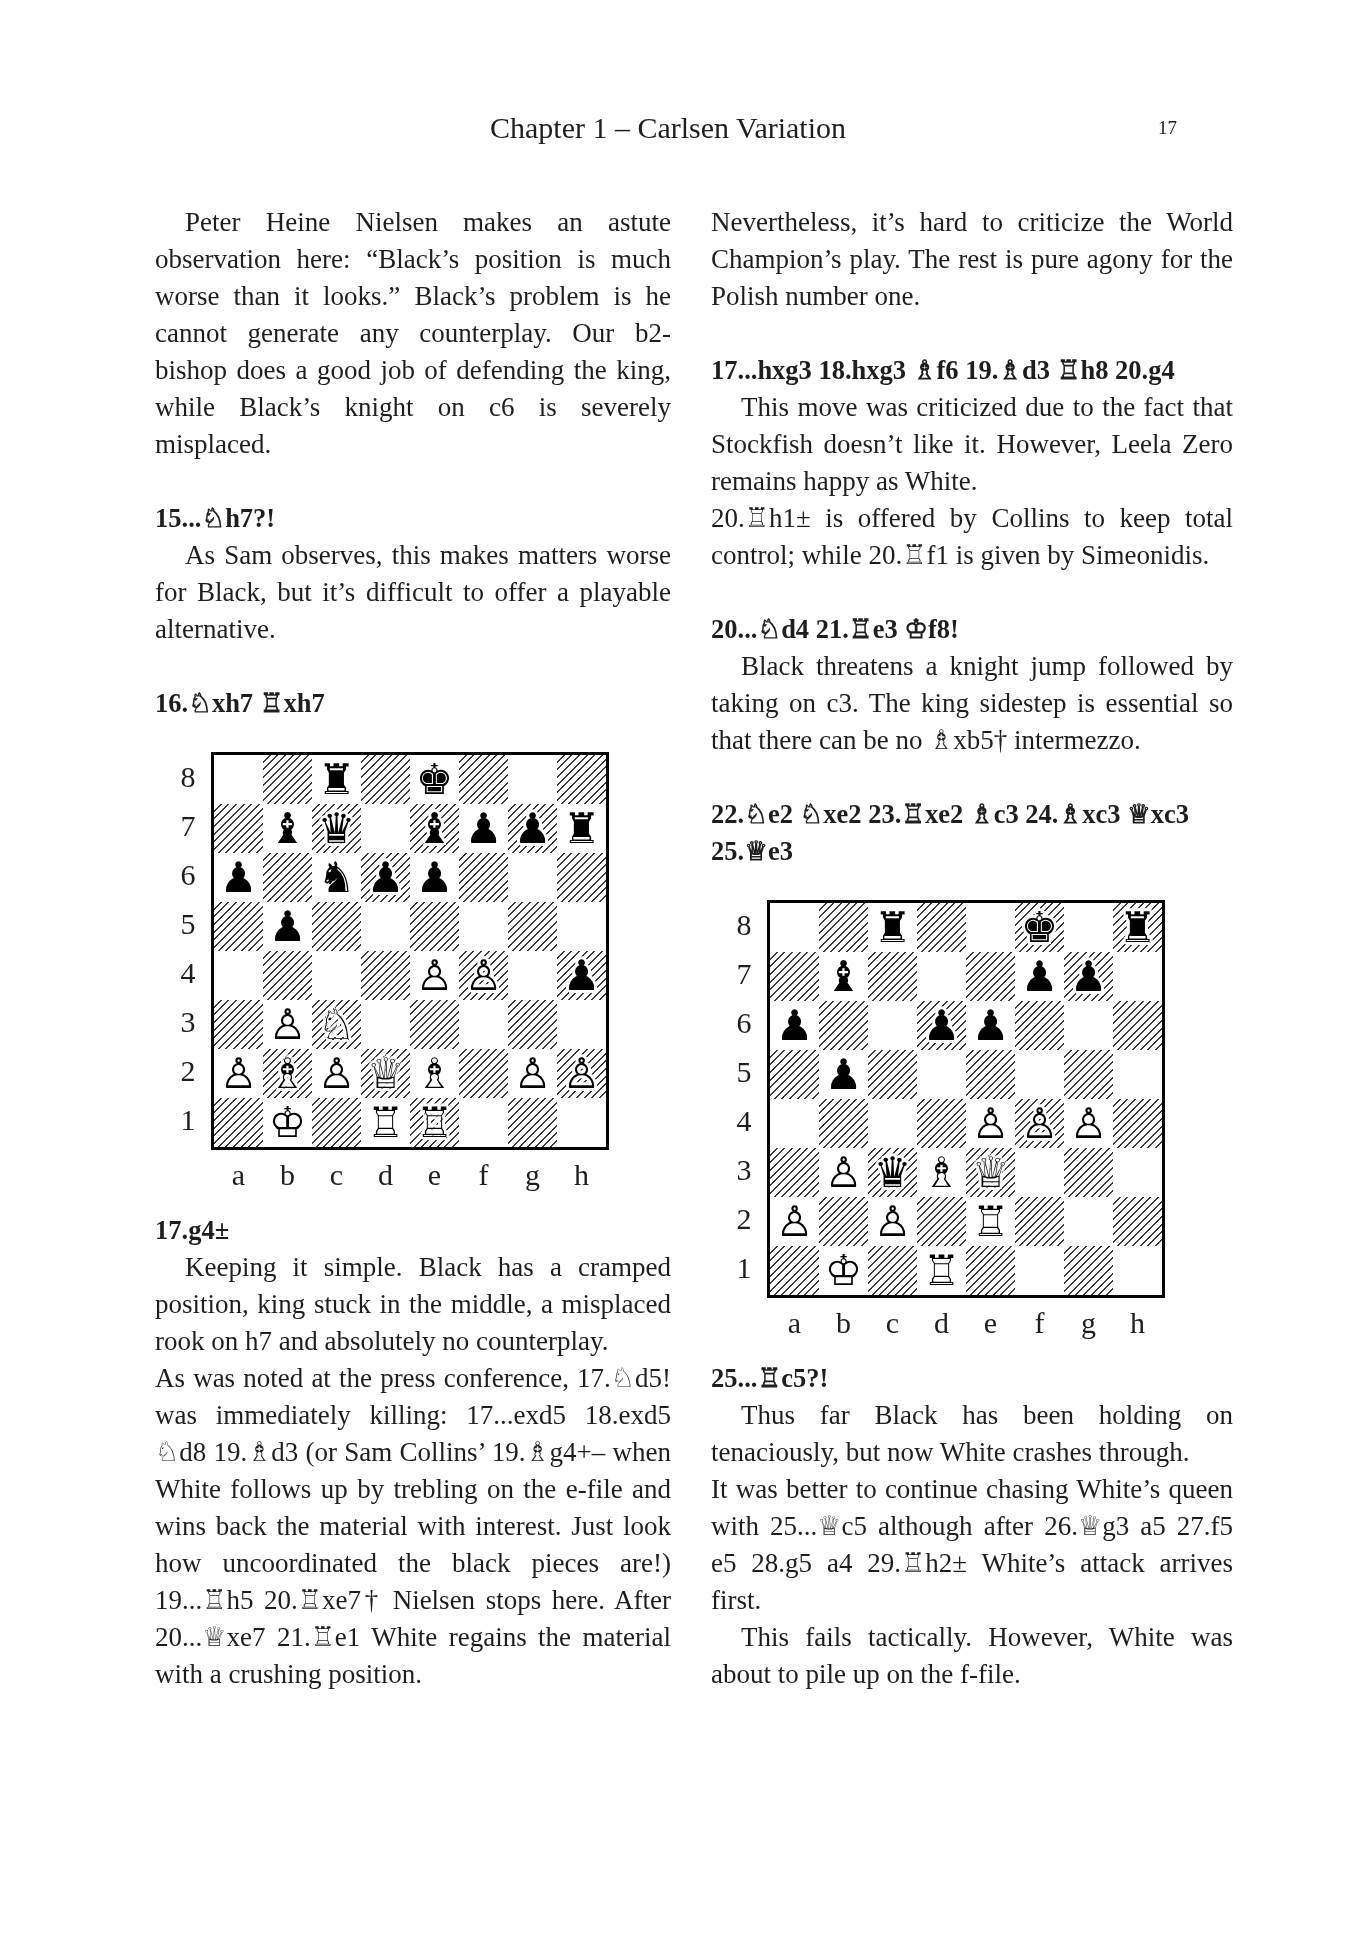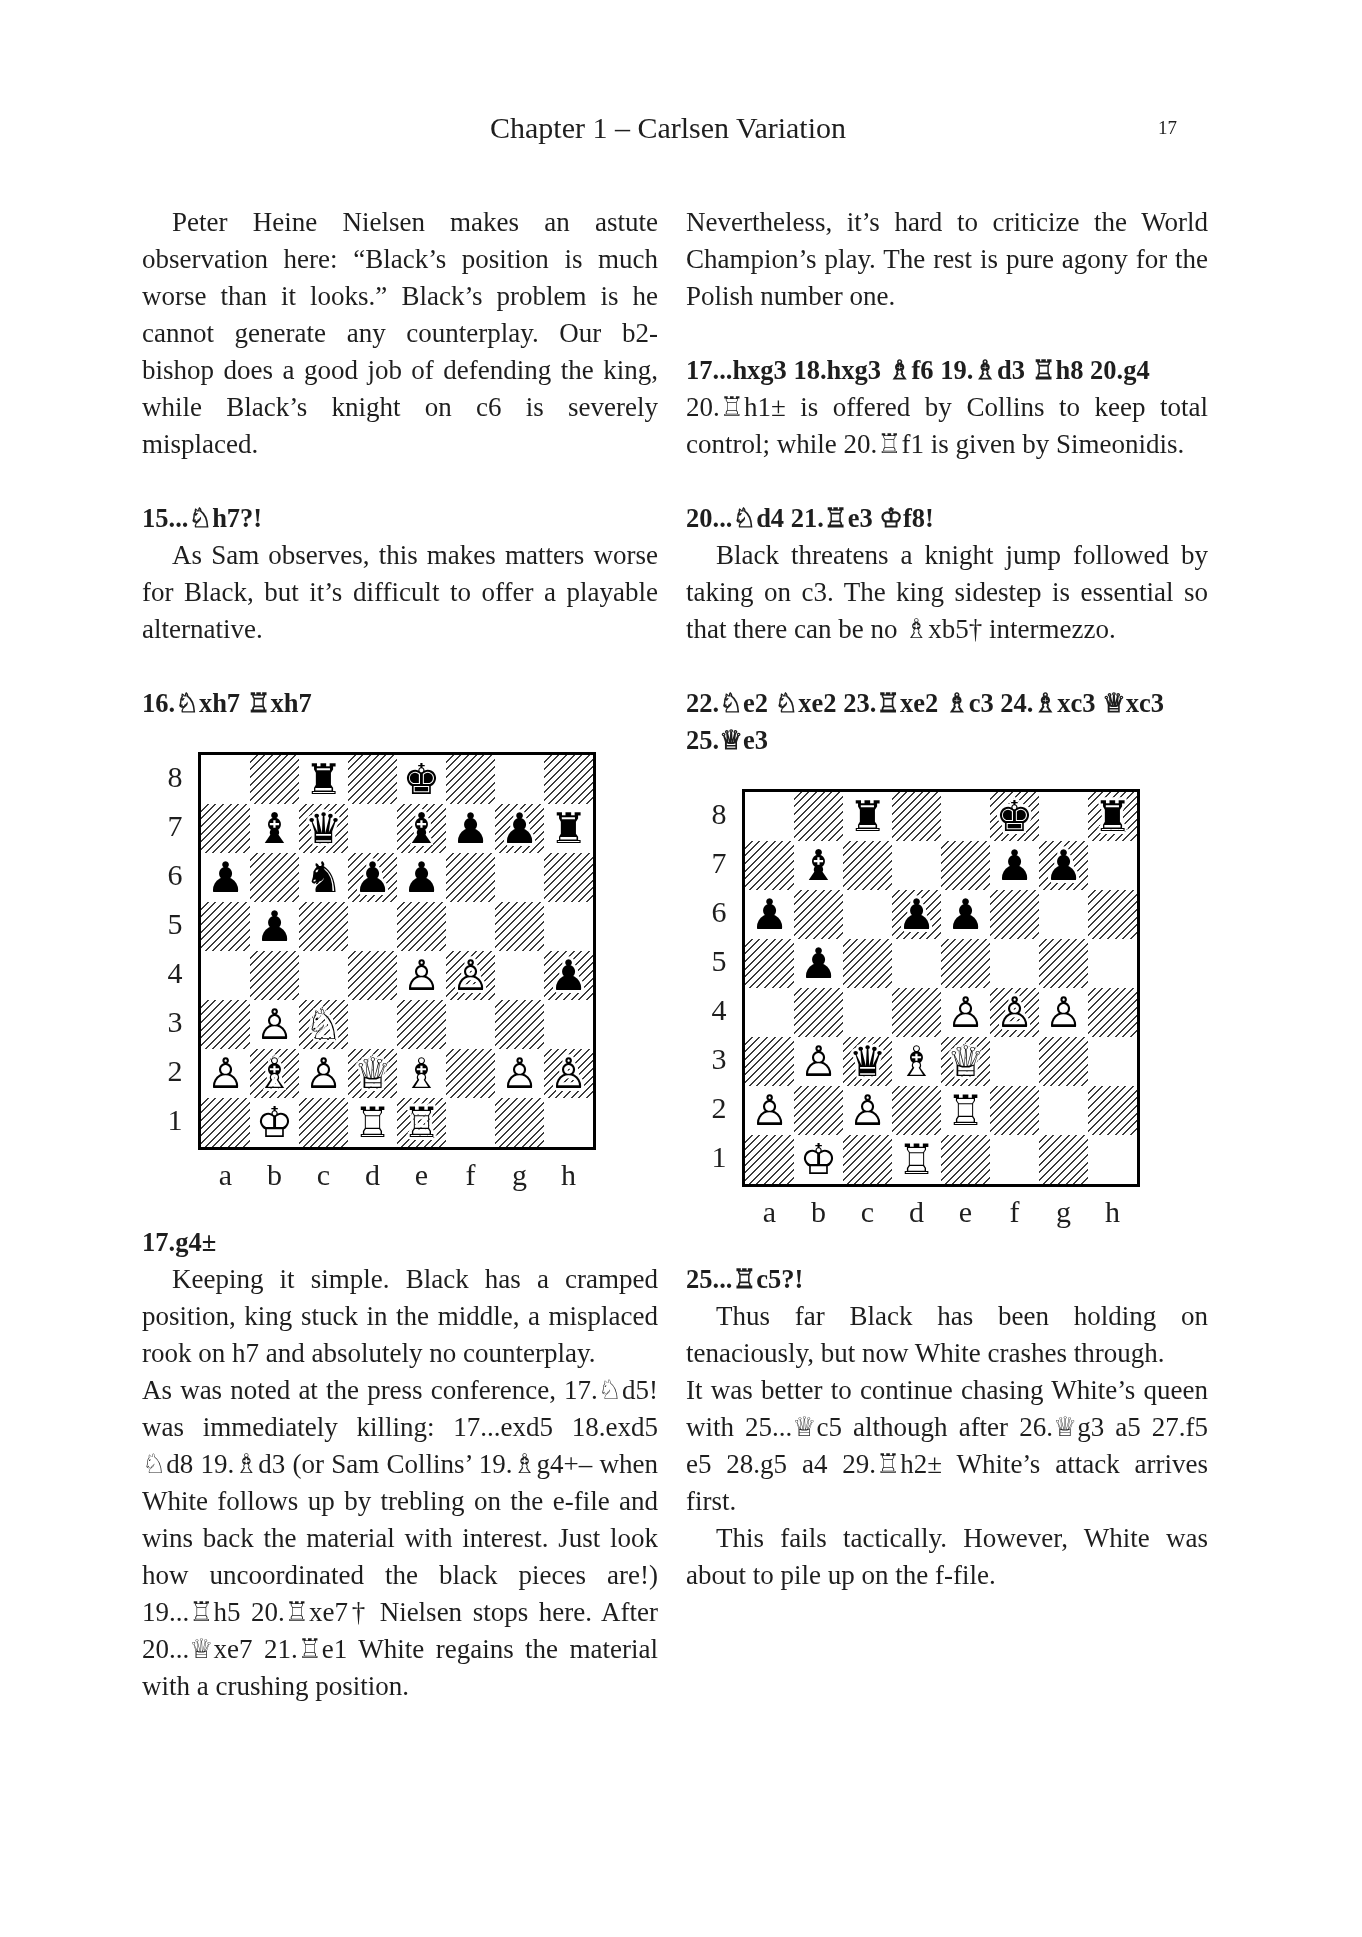--- a/index.html
+++ b/index.html
@@ -17,42 +17,42 @@
   .chapter-title {
     position: absolute; left: 0; right: 0; text-align: center;
     font-size: 30px; line-height: 40px;
   }
   .page-number {
     position: absolute; right: 17px; top: 0;
     font-size: 19px; line-height: 40px;
   }
 
   .columns {
-    position: absolute; top: 204px; left: 142px;
-    display: flex; gap: 28px;
+    position: absolute; top: 204px; left: 155px;
+    display: flex; gap: 40px;
   }
   .col-left  { width: 516px; }
   .col-right { width: 522px; }
 
   p.body {
     margin: 0;
     font-size: 27px; line-height: 37px;
     text-align: justify;
   }
   p.indent { text-indent: 30px; }
   .gap { margin-top: 37px; }
 
   h3.moves {
     margin: 37px 0 0 0;
     font-size: 26.5px; line-height: 37px;
     font-weight: 700;
     text-align: left;
   }
   h3.nowrap { white-space: nowrap; }
-  h3.after-diagram { margin-top: 30px; }
+  h3.after-diagram { margin-top: 18px; }
 
   
   .diagram { margin: 30px 0 0 10px; }
   .diag-top { display: flex; }
   .rank-col { width: 46px; display: flex; flex-direction: column; }
   .rank-col div {
     height: 49px; display: flex; align-items: center; justify-content: center;
     font-size: 30px;
   }
   .board {
@@ -246,20 +246,21 @@
           </div>
         </div>
       <h3 class="moves nowrap after-diagram">17.g4±</h3>
       <p class="body indent">Keeping it simple. Black has a cramped position, king stuck in the middle, a misplaced rook on h7 and absolutely no counterplay.</p>
       <p class="body gap">As was noted at the press conference, 17.♘d5! was immediately killing: 17...exd5 18.exd5 ♘d8 19.♗d3 (or Sam Collins’ 19.♗g4+– when White follows up by trebling on the e-file and wins back the material with interest. Just look how uncoordinated the black pieces are!) 19...♖h5 20.♖xe7† Nielsen stops here. After 20...♕xe7 21.♖e1 White regains the material with a crushing position.</p>
     </section>
 
     <section class="col col-right">
       <p class="body">Nevertheless, it’s hard to criticize the World Champion’s play. The rest is pure agony for the Polish number one.</p>
       <h3 class="moves nowrap">17...hxg3 18.hxg3 ♗f6 19.♗d3 ♖h8 20.g4</h3>
+      <p class="body indent">This move was criticized due to the fact that Stockfish doesn’t like it. However, Leela Zero remains happy as White.</p>
       <p class="body gap">20.♖h1± is offered by Collins to keep total control; while 20.♖f1 is given by Simeonidis.</p>
       <h3 class="moves nowrap">20...♘d4 21.♖e3 ♔f8!</h3>
       <p class="body indent">Black threatens a knight jump followed by taking on c3. The king sidestep is essential so that there can be no ♗xb5† intermezzo.</p>
       <h3 class="moves">22.♘e2 ♘xe2 23.♖xe2 ♗c3 24.♗xc3 ♕xc3 25.♕e3</h3>
       <div class="diagram">
           <div class="diag-top">
             <div class="rank-col">
               <div>8</div>
               <div>7</div>
               <div>6</div>

